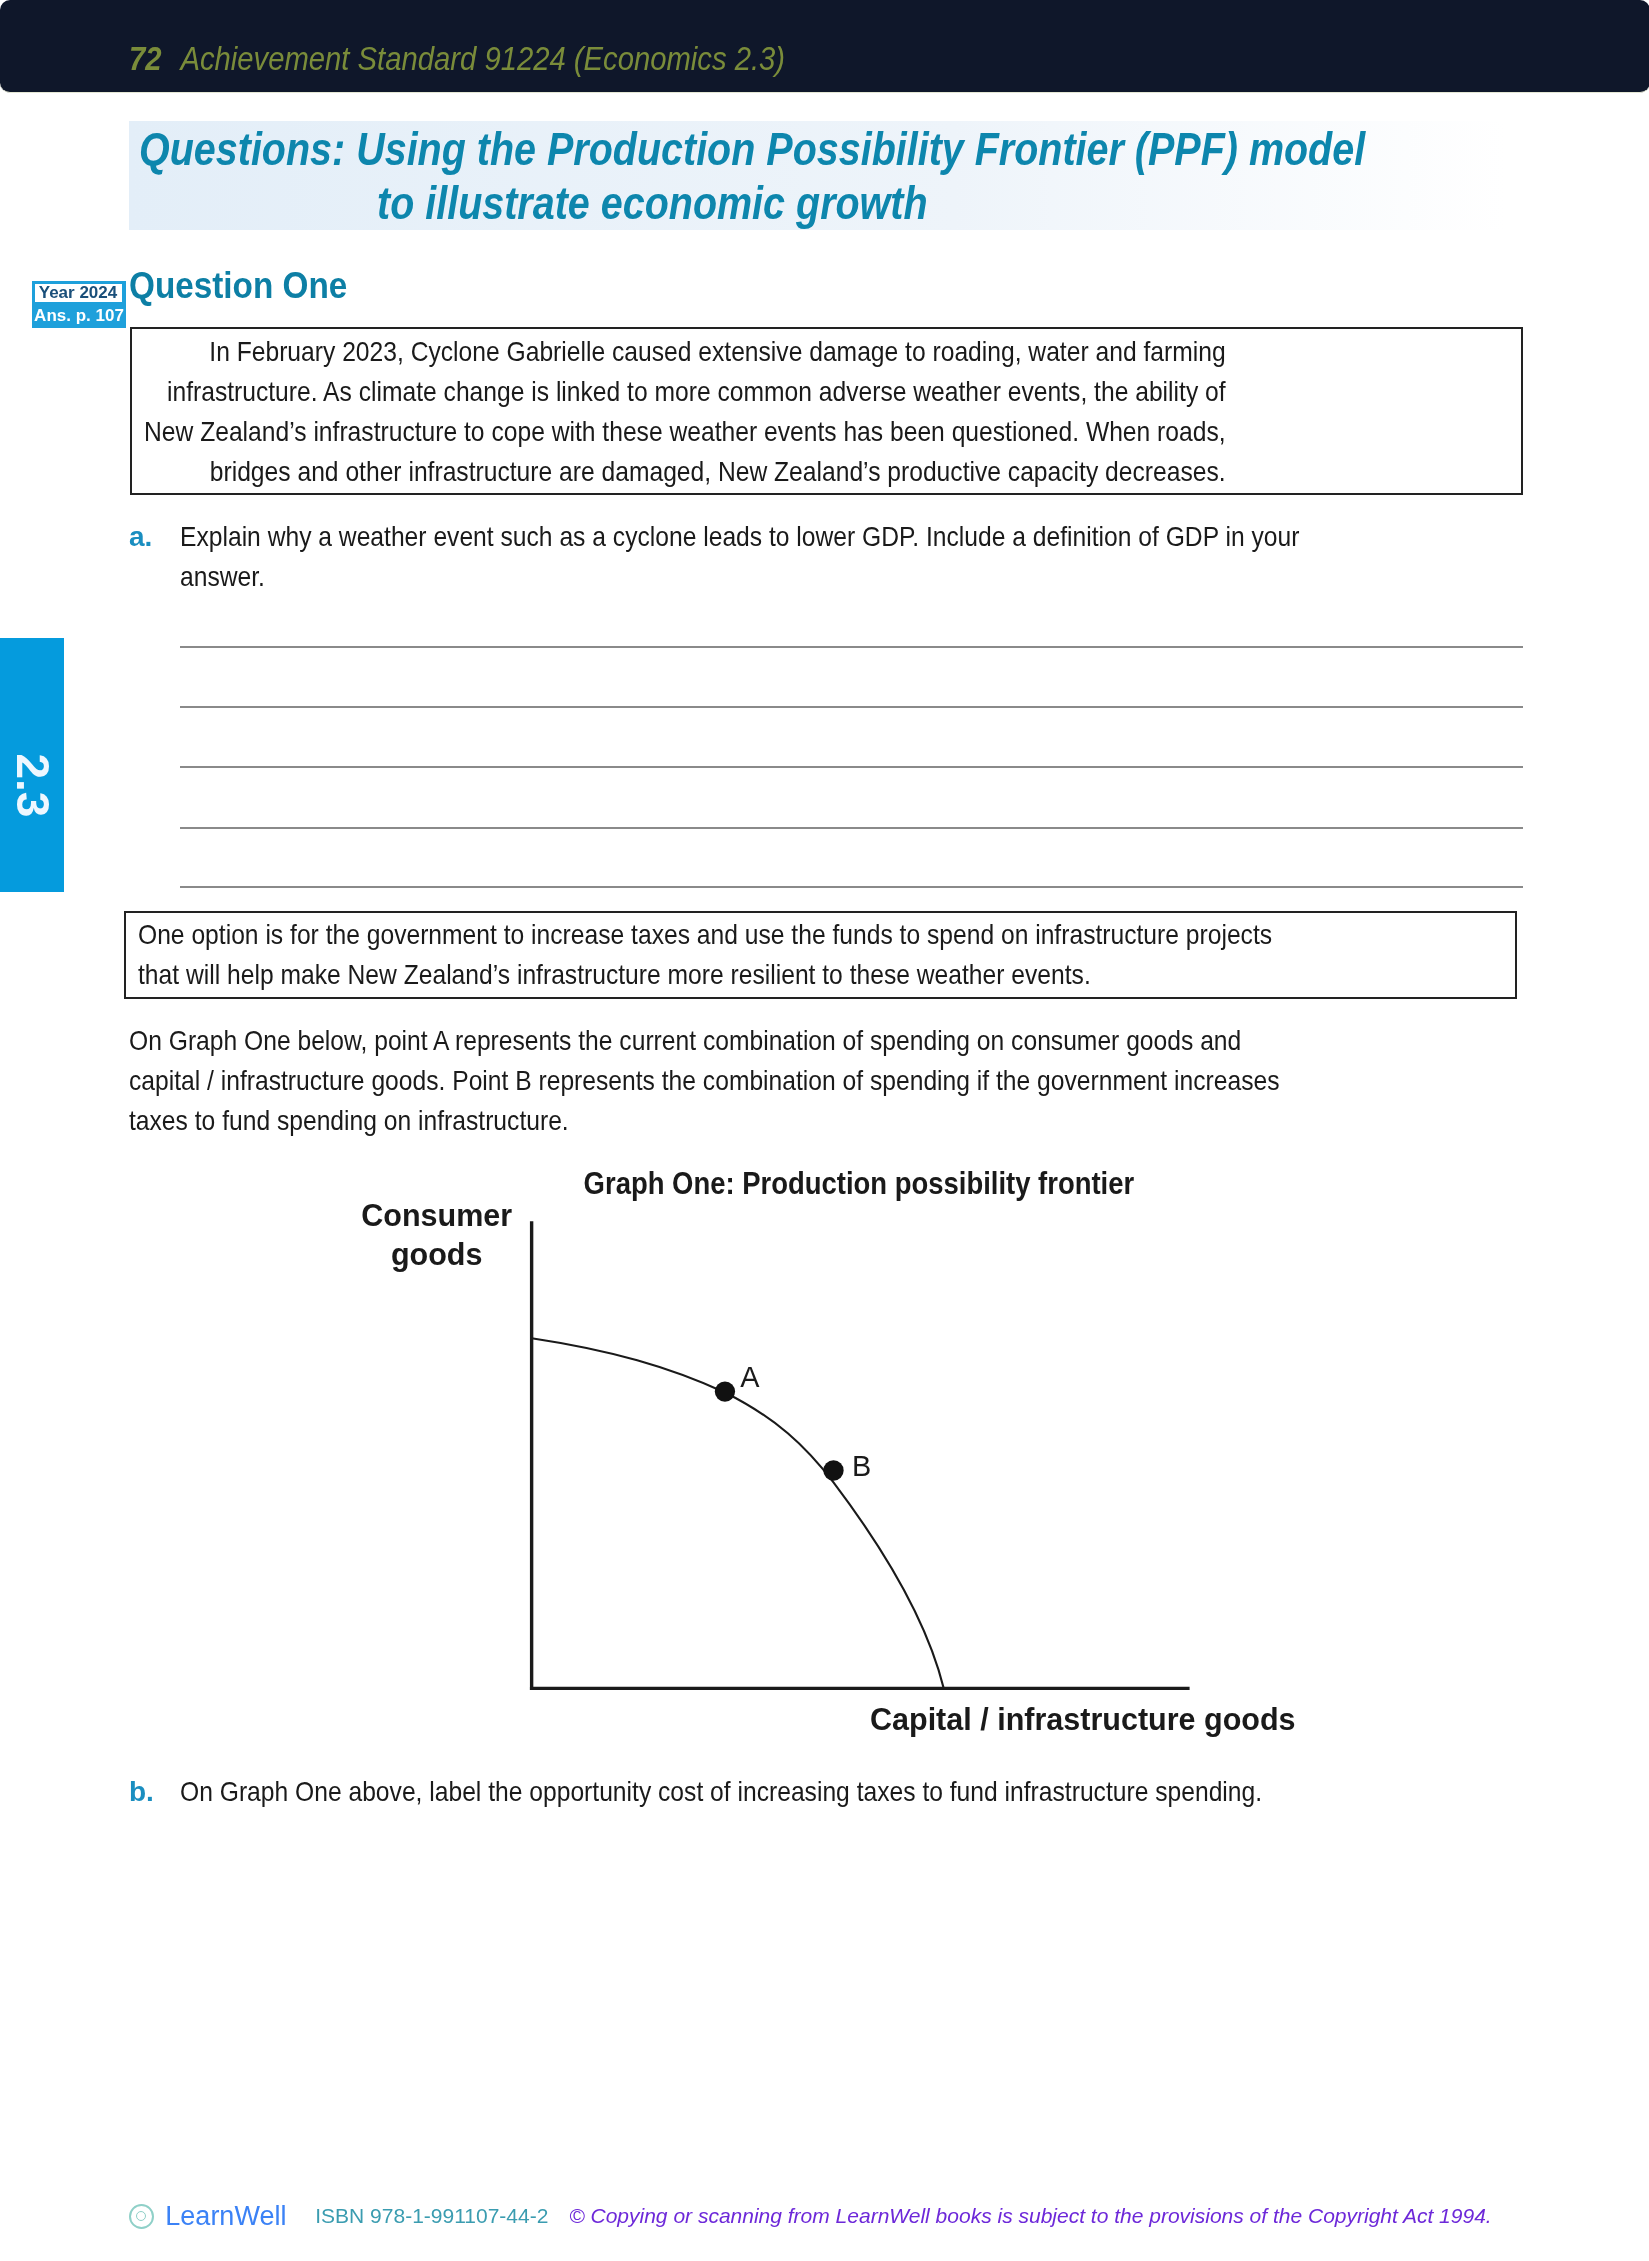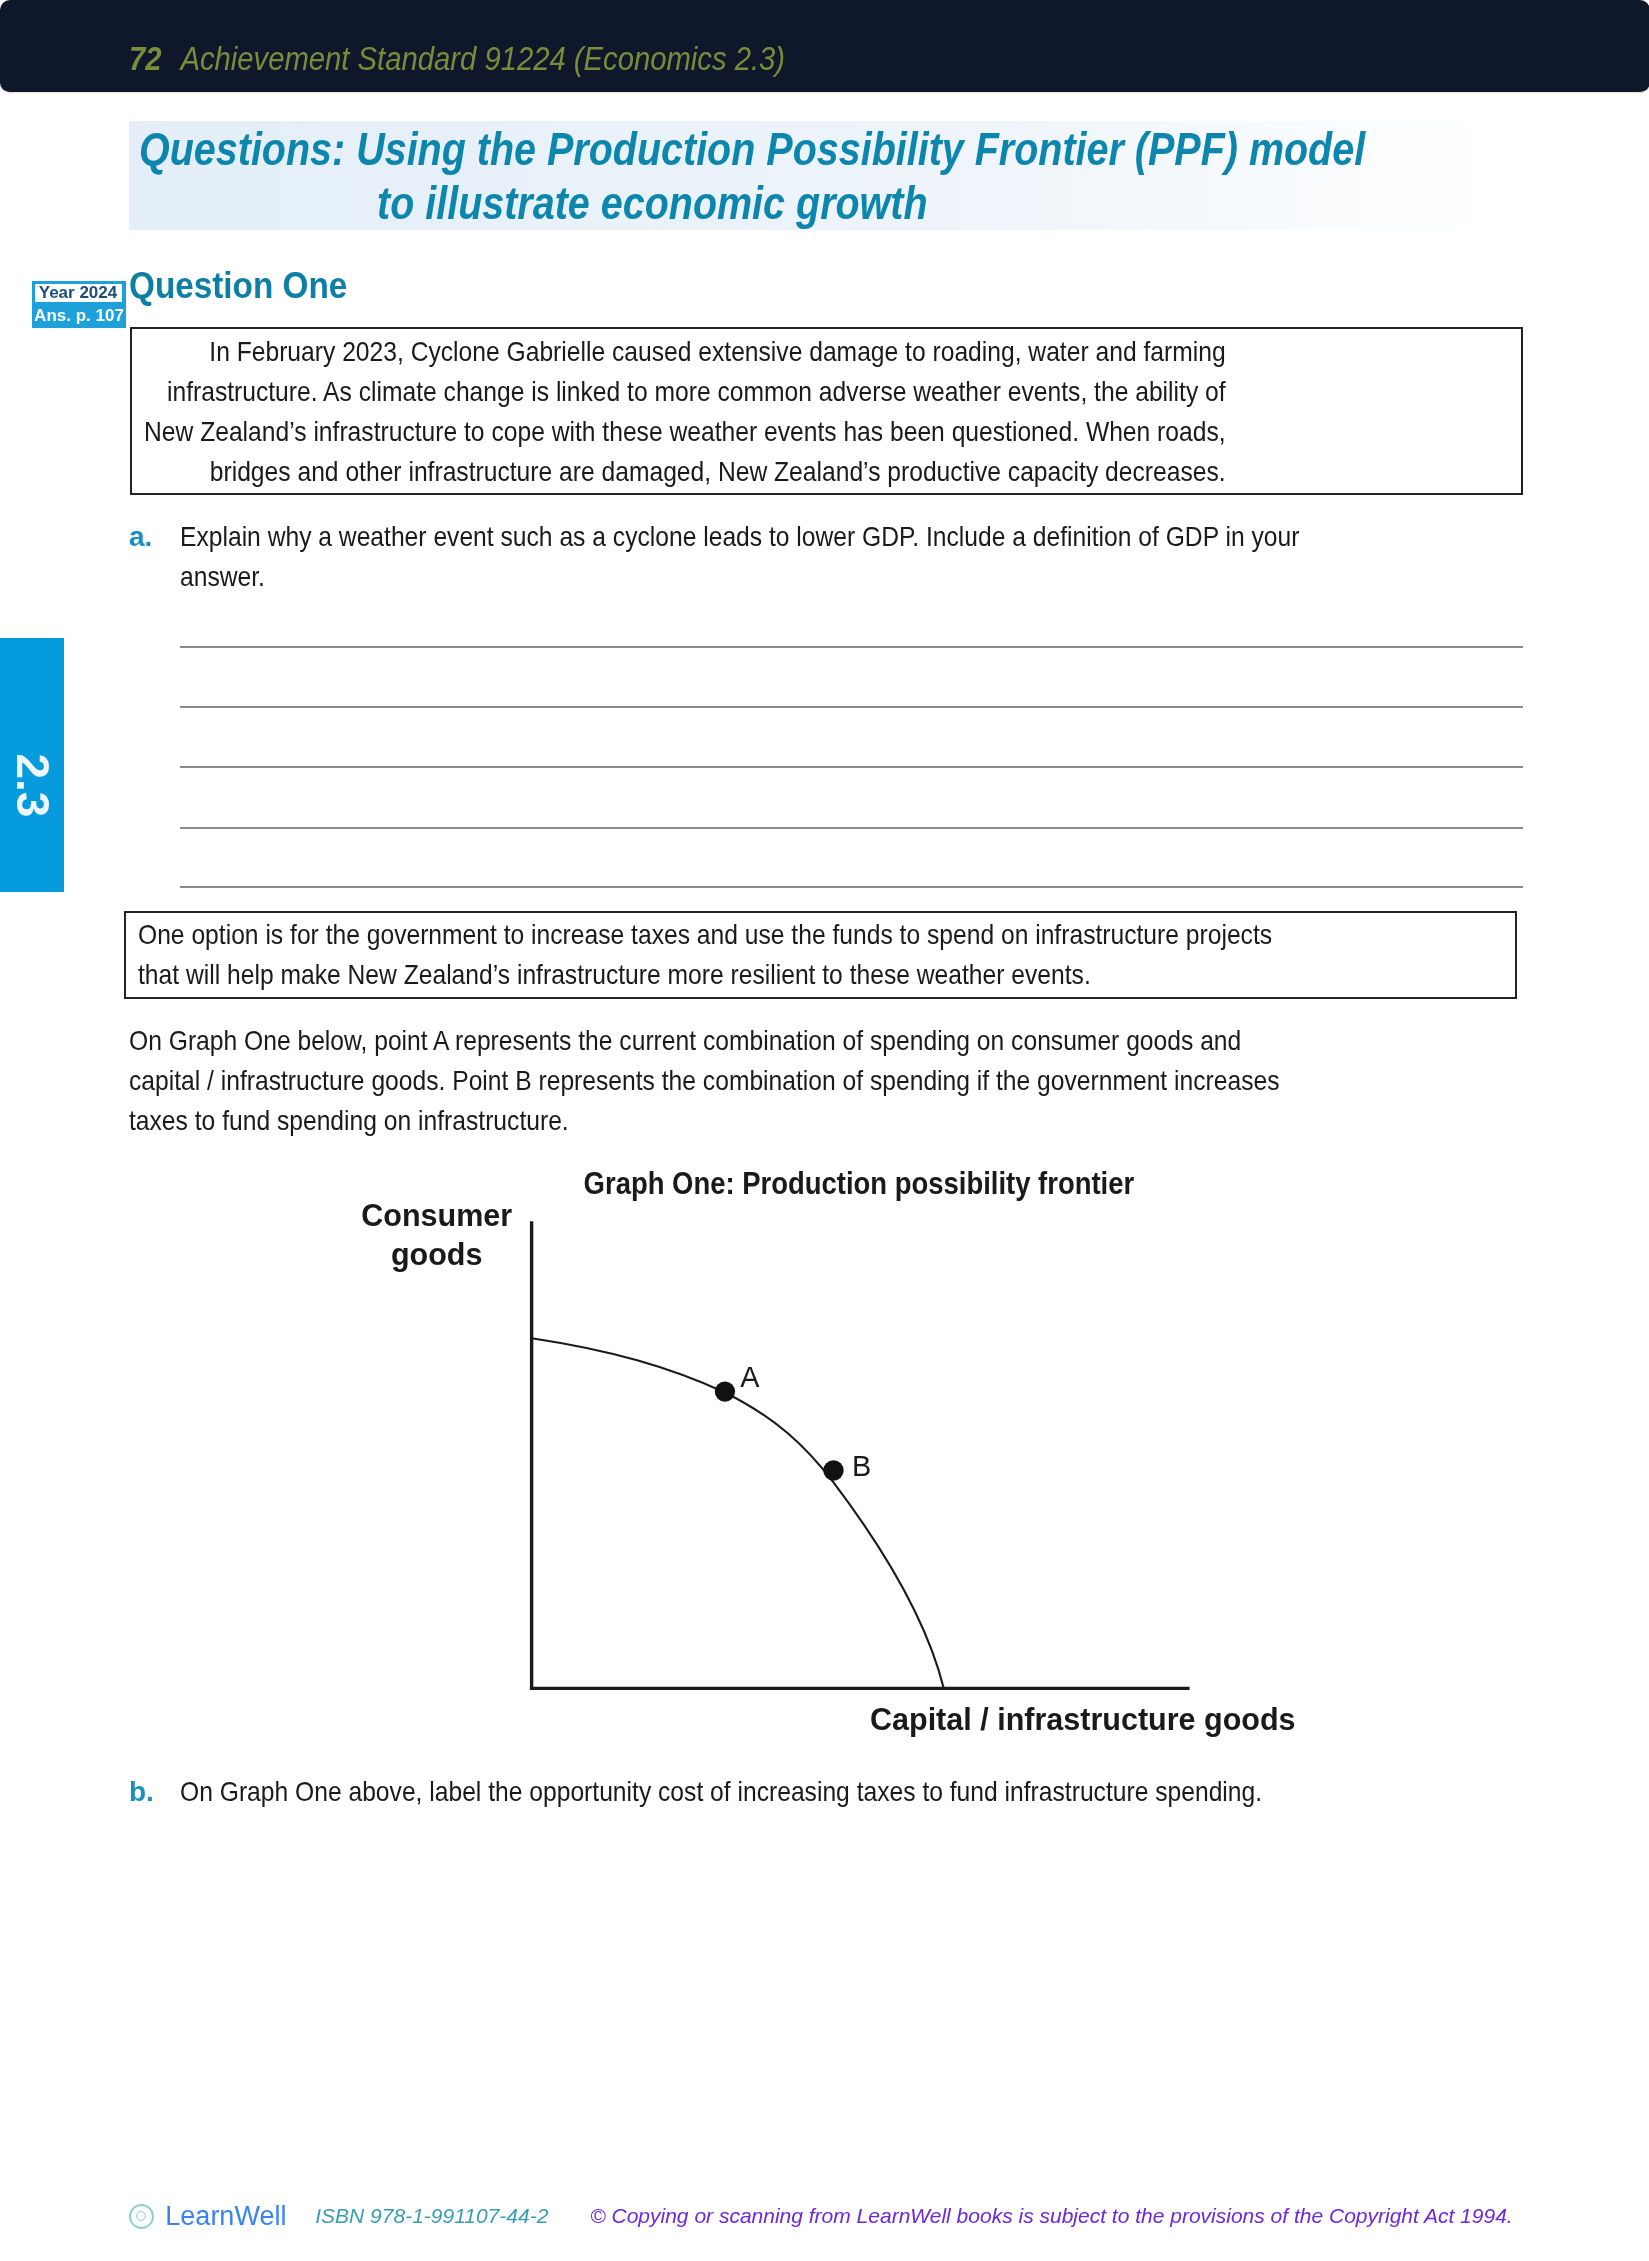--- a/index.html
+++ b/index.html
@@ -79,21 +79,21 @@
   .footer .logo-circle {
     display: inline-block; width: 25.4px; height: 25.4px; border-radius: 50%;
     border: 2.5px solid #8fd0c8; vertical-align: middle; margin-right: 5.1px; box-sizing: border-box;
     position: relative;
   }
   .footer .logo-circle::after {
     content: ""; position: absolute; left: 5.1px; top: 5.1px; width: 10.2px; height: 10.2px;
     border-radius: 50%; border: 1.7px solid #8fd0c8; box-sizing: border-box;
   }
   .footer .brand { color: #3b82f6; font-size: 27px; vertical-align: middle; margin-right: 23px; }
-  .footer .isbn { color: #3a9cb0; font-style: italic; margin-right: 36px; vertical-align: middle; }
+  .footer .isbn { color: #3a9cb0; margin-right: 15px; vertical-align: middle; }
   .footer .copy { color: #6d28d9; font-style: italic; vertical-align: middle; }
   .chart { position: absolute; left: 0; top: 0; }
 </style>
 </head>
 <body>
 
 <div class="header-band">
   <div class="header-text">
     <span class="pg">72</span><span>Achievement Standard 91224 (Economics 2.3)</span>
   </div>

